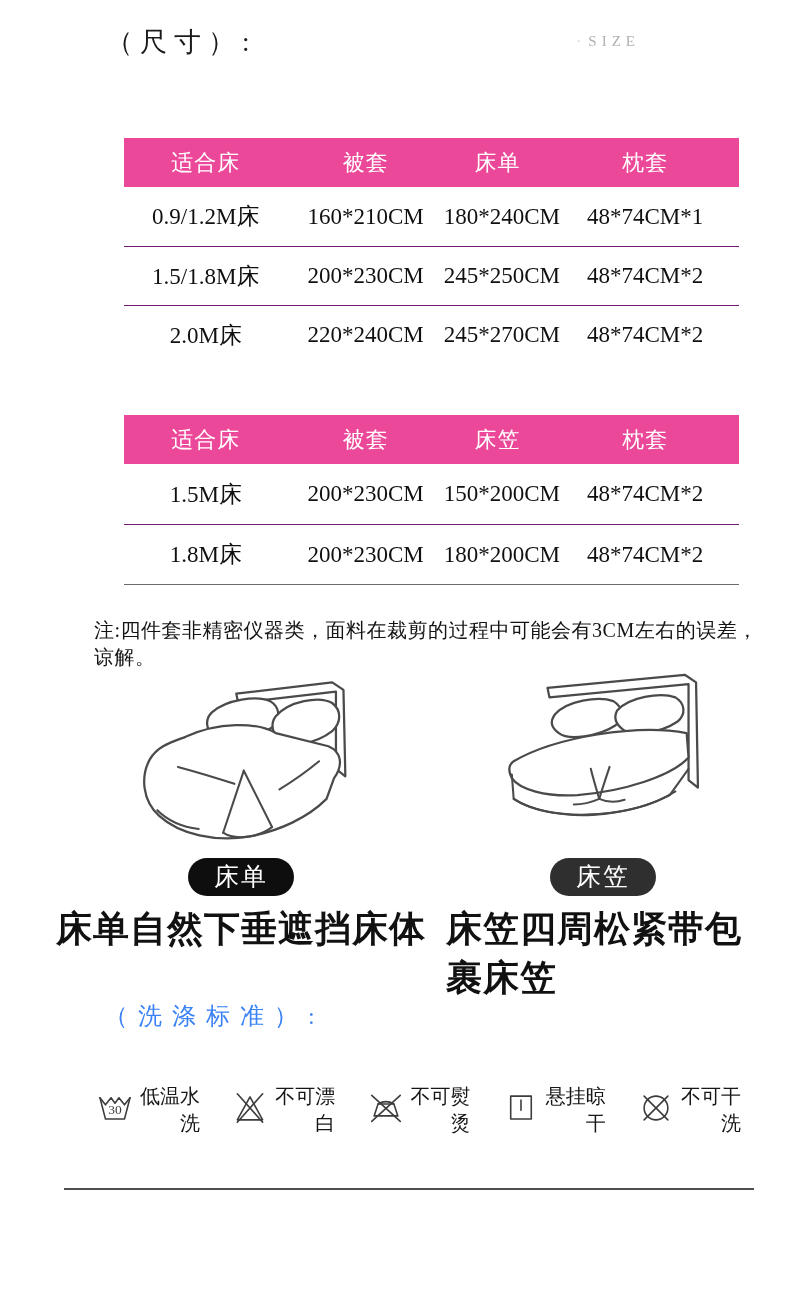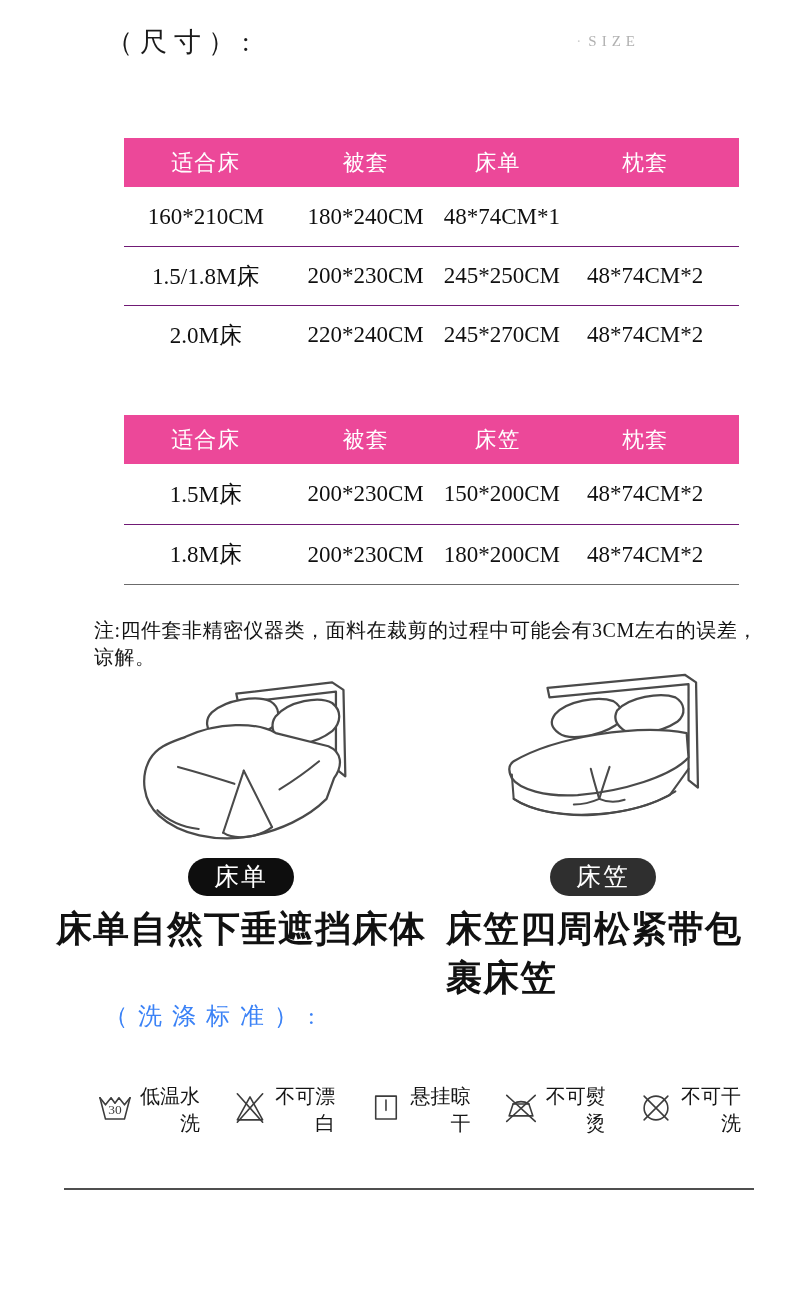--- a/index.html
+++ b/index.html
@@ -61,20 +61,21 @@
   <span class="en-label"><i class="dot">·</i><span>SIZE</span></span>
 
   <div class="tbl tbl-1">
     <div class="thead">
       <span>适合床</span>
       <span>被套</span>
       <span>床单</span>
       <span>枕套</span>
     </div>
     <div class="trow">
+      <span>0.9/1.2M床</span>
       <span>160*210CM</span>
       <span>180*240CM</span>
       <span>48*74CM*1</span>
     </div>
     <div class="trow">
       <span>1.5/1.8M床</span>
       <span>200*230CM</span>
       <span>245*250CM</span>
       <span>48*74CM*2</span>
     </div>
@@ -168,35 +169,35 @@
     </div>
     <div class="wash-item">
       <svg viewBox="0 0 48 48">
         <path class="ln" d="M24 10 L8 39 H40 Z"></path>
         <path class="ln" d="M8 6 L40 42 M40 6 L8 42"></path>
       </svg>
       <span class="wash-label">不可漂白</span>
     </div>
     <div class="wash-item">
       <svg viewBox="0 0 48 48">
-        <rect class="ln" x="11" y="9" width="26" height="29"></rect>
-        <path class="ln" d="M24 14 V 27"></path>
-      </svg>
-      <span class="wash-label">悬挂晾干</span>
-    </div>
-    <div class="wash-item">
-      <svg viewBox="0 0 48 48">
         <path class="ln" d="M9 34 L14 19 Q24 13 34 19 L39 34 Z"></path>
         <path class="ln" d="M14 19 H34"></path>
         <path class="ln" d="M6 8 L42 41 M42 8 L6 41"></path>
       </svg>
       <span class="wash-label">不可熨烫</span>
     </div>
     <div class="wash-item">
       <svg viewBox="0 0 48 48">
+        <rect class="ln" x="11" y="9" width="26" height="29"></rect>
+        <path class="ln" d="M24 14 V 27"></path>
+      </svg>
+      <span class="wash-label">悬挂晾干</span>
+    </div>
+    <div class="wash-item">
+      <svg viewBox="0 0 48 48">
         <circle class="ln" cx="24" cy="24" r="15"></circle>
         <path class="ln" d="M9 9 L39 39 M39 9 L9 39"></path>
       </svg>
       <span class="wash-label">不可干洗</span>
     </div>
   </div>
 
   <div class="divider"></div>
 
 </div>

